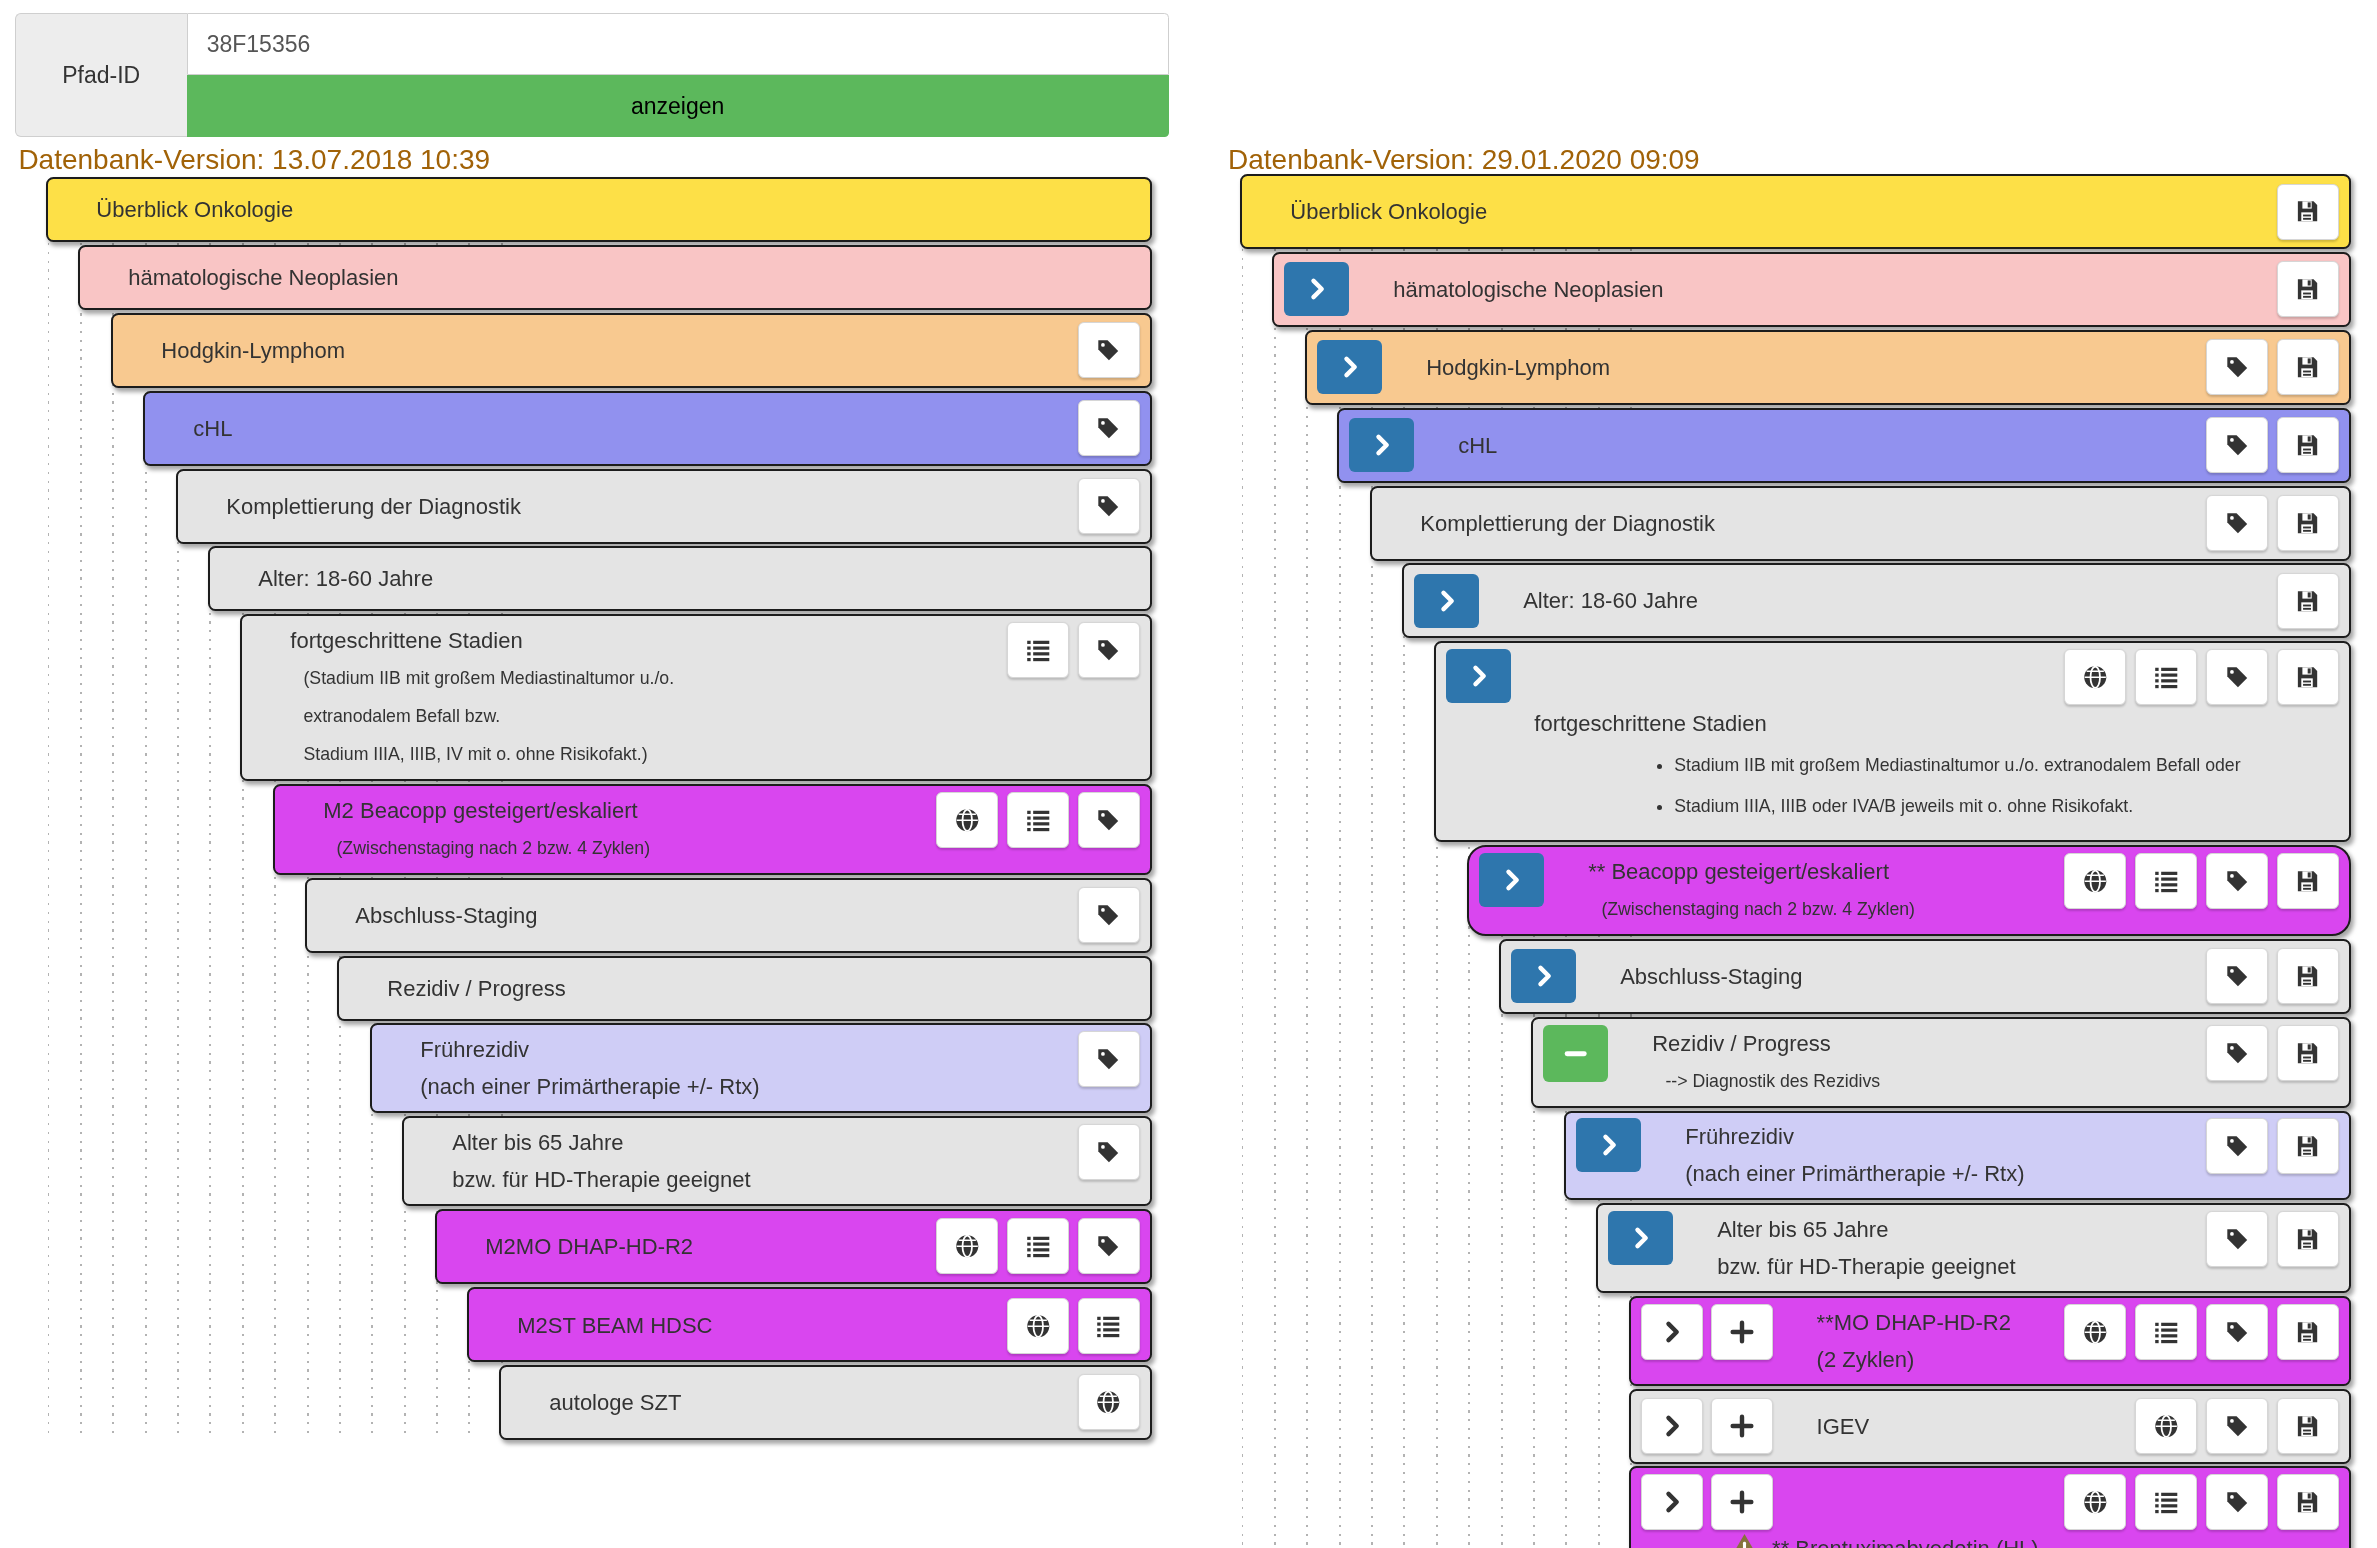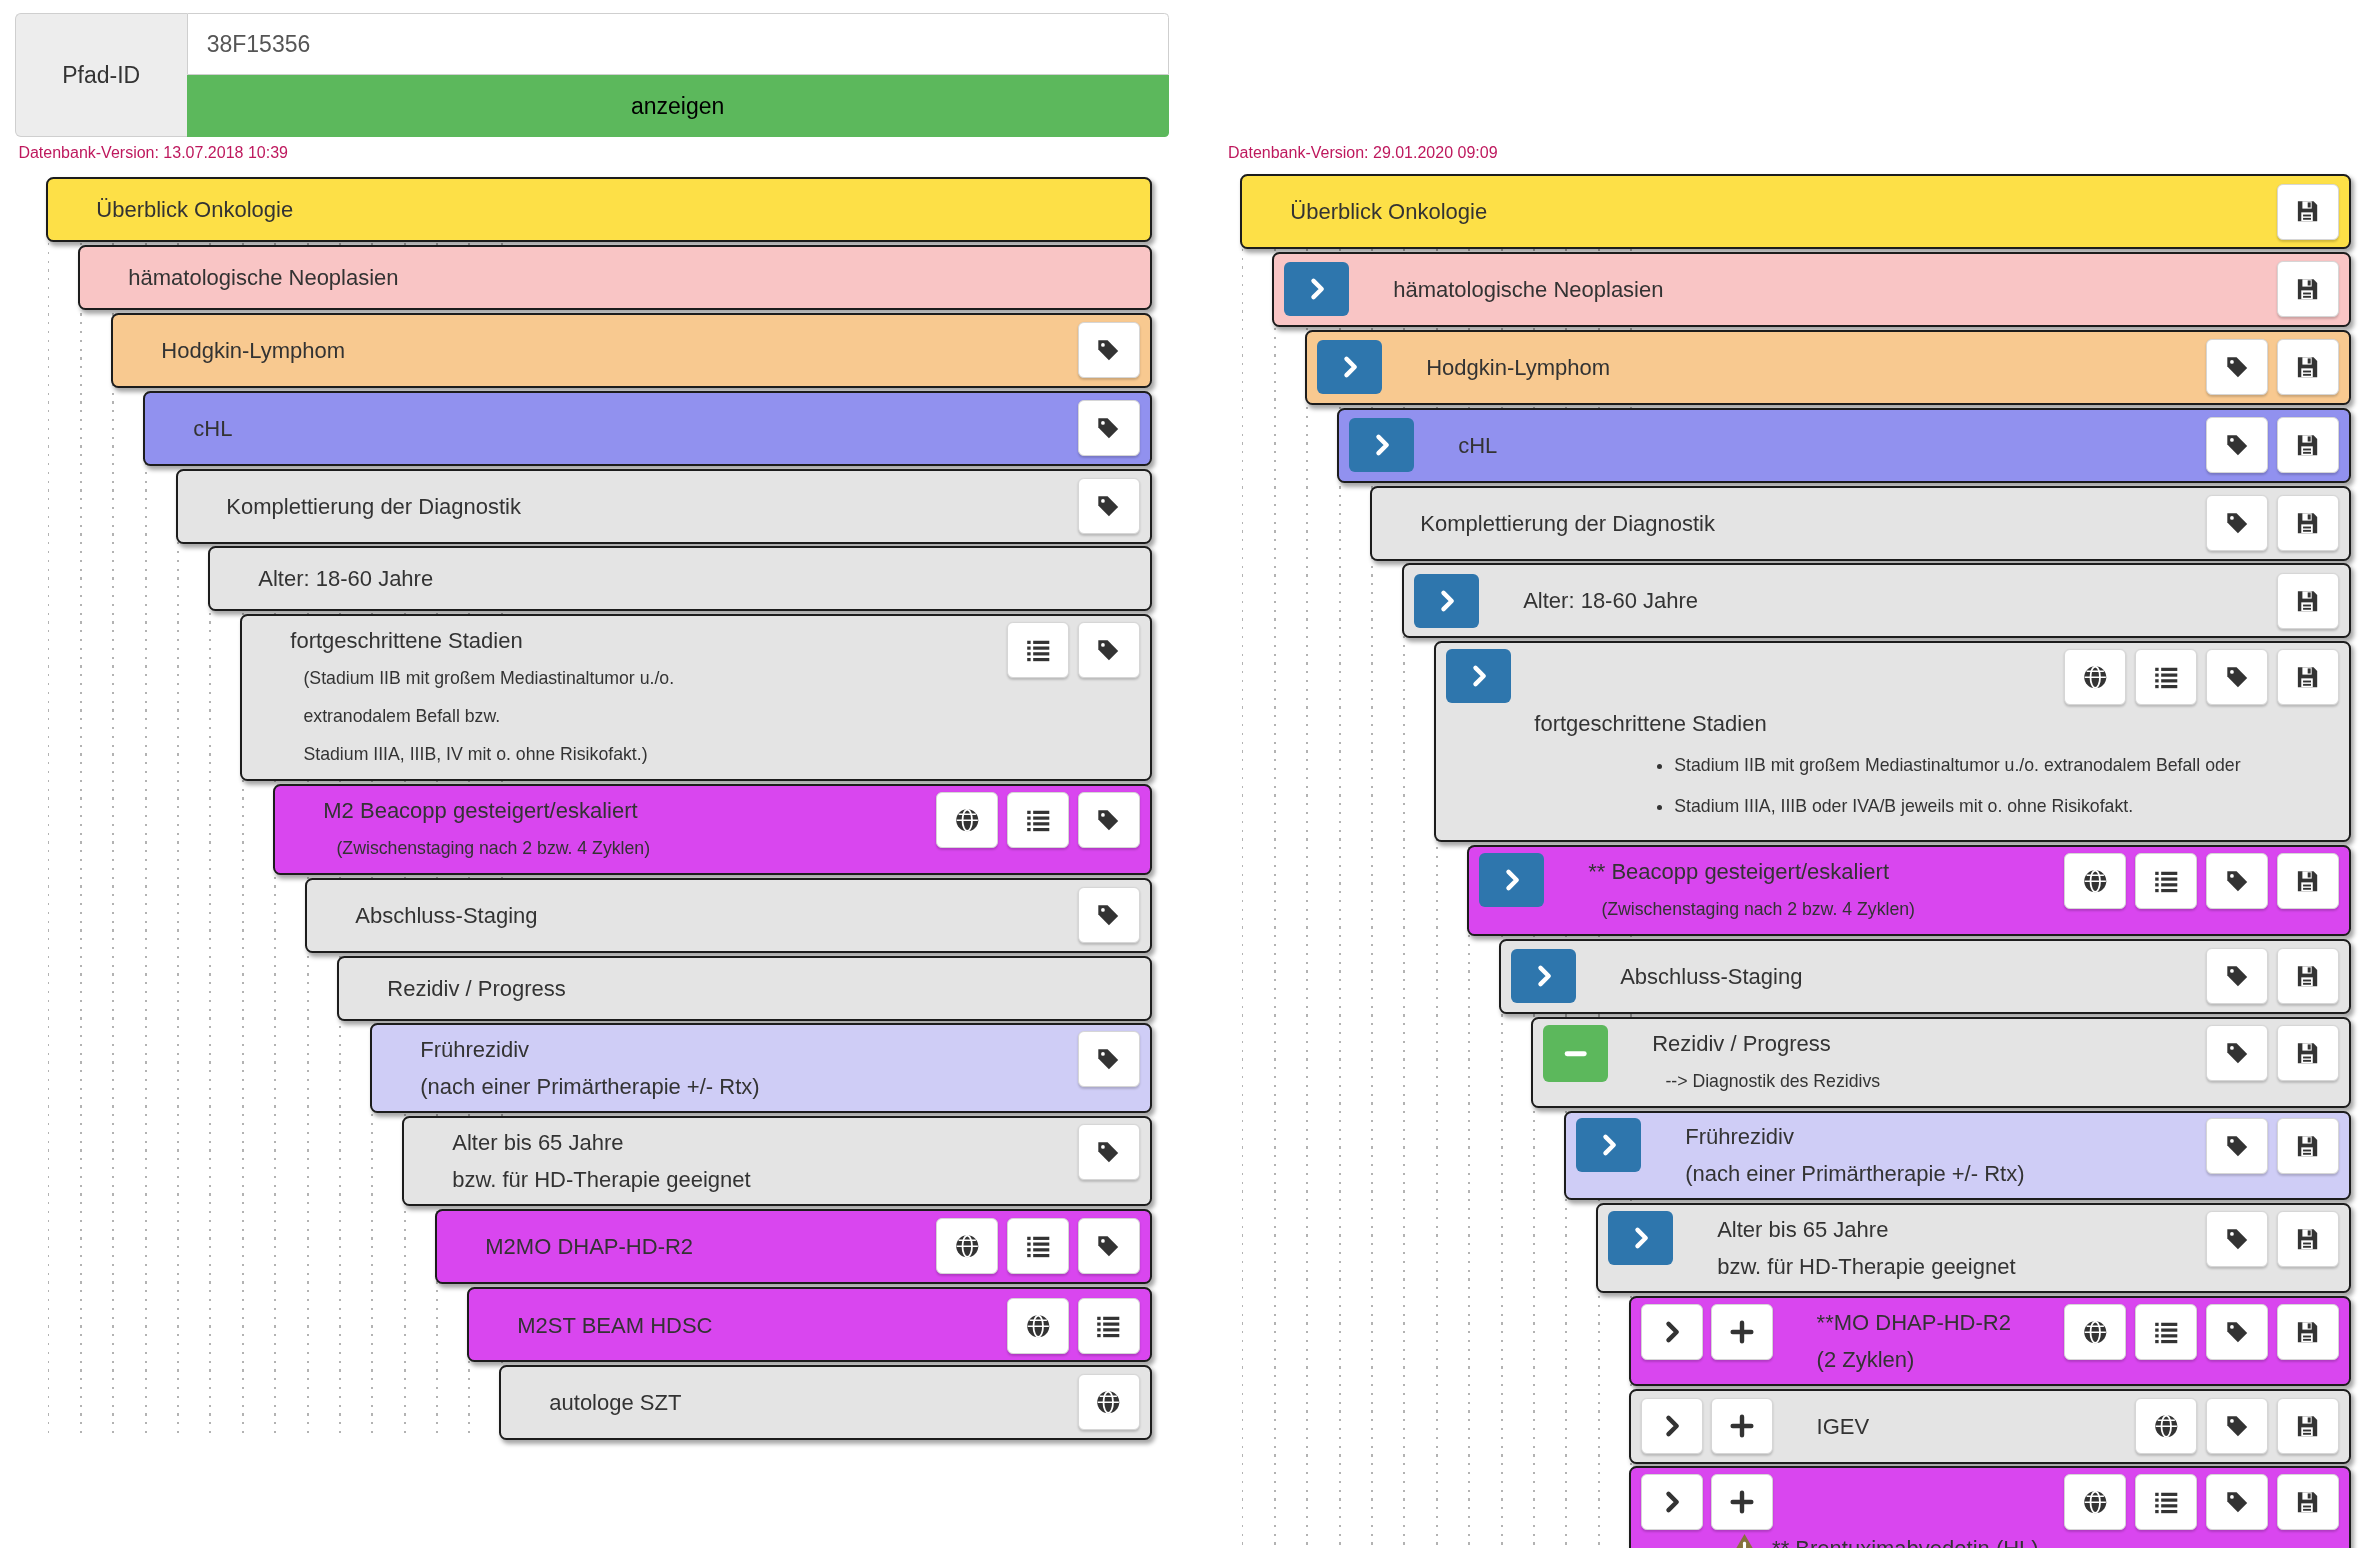--- a/index.html
+++ b/index.html
@@ -11,21 +11,21 @@
   #pfad-form{position:absolute;left:14.7px;top:13.2px;width:1154px;height:124px;display:flex}
   #pfad-form .lab{width:172px;background:#ededed;border:1.5px solid #cfcfcf;border-right:none;
     border-radius:5.9px 0 0 5.9px;display:flex;align-items:center;justify-content:center;
     font-size:23px;color:#333;box-sizing:border-box}
   #pfad-form .col{flex:1;display:flex;flex-direction:column}
   #pfad-form input{height:62px;border:1.5px solid #cfcfcf;border-radius:0 4.4px 0 0;padding:0 19px;
     font-size:23px;color:#555;box-sizing:border-box;width:100%;font-family:inherit;outline:none}
   #pfad-form .go{flex:1;background:#5cb85c;color:#000000;display:flex;align-items:center;justify-content:center;
     border-radius:0 0 4.4px 0;border:none;font-size:23px;font-family:inherit;cursor:pointer}
   
-  .ver{position:absolute;font-size:16px;color:#be185d;white-space:nowrap}
+  .ver{position:absolute;font-size:28px;color:#a16207;white-space:nowrap}
   #ver-left{left:18.4px;top:144px}
   #ver-right{left:1228px;top:144px}
   
   .tree{position:absolute}
   #tree-left{left:46px;top:177px;width:1106px}
   #tree-right{left:1240px;top:174px;width:1111px;min-height:1375px}
   .guide{position:absolute;top:22px;bottom:4.4px;width:1.5px;z-index:0;
     background:repeating-linear-gradient(to bottom,#b3b3b3 0 2.2px,transparent 2.2px 8.8px)}
   .row{position:relative;z-index:1;border:2.2px solid #1c1c1c;border-radius:7.4px;
     box-shadow:2.9px 3.7px 4.4px rgba(0,0,0,.35);margin-bottom:2.9px;display:flex;flex-direction:column;
@@ -656,21 +656,21 @@
         </div>
       </div>
       <div class="below">
         <span class="title">fortgeschrittene Stadien</span>
       </div>
       <ul class="bullets">
         <li>Stadium IIB mit großem Mediastinaltumor u./o. extranodalem Befall oder</li>
         <li>Stadium IIIA, IIIB oder IVA/B jeweils mit o. ohne Risikofakt.</li>
       </ul>
     </div>
-    <div class="row c-yellow has-btn top" style="margin-left: 227px;">
+    <div class="row c-yellow has-btn top" style="margin-left: 227px; border-radius: 19px;">
       <div class="row-main">
         <div class="lbtns">
           <div class="btn blue">
             <span>
               <svg viewBox="0 0 24 24" width="28" height="28">
                 <path d="M9 5l7 7-7 7" fill="none" stroke="#fff" stroke-width="3.8" stroke-linecap="round" stroke-linejoin="round"></path>
               </svg>
             </span>
           </div>
         </div>

